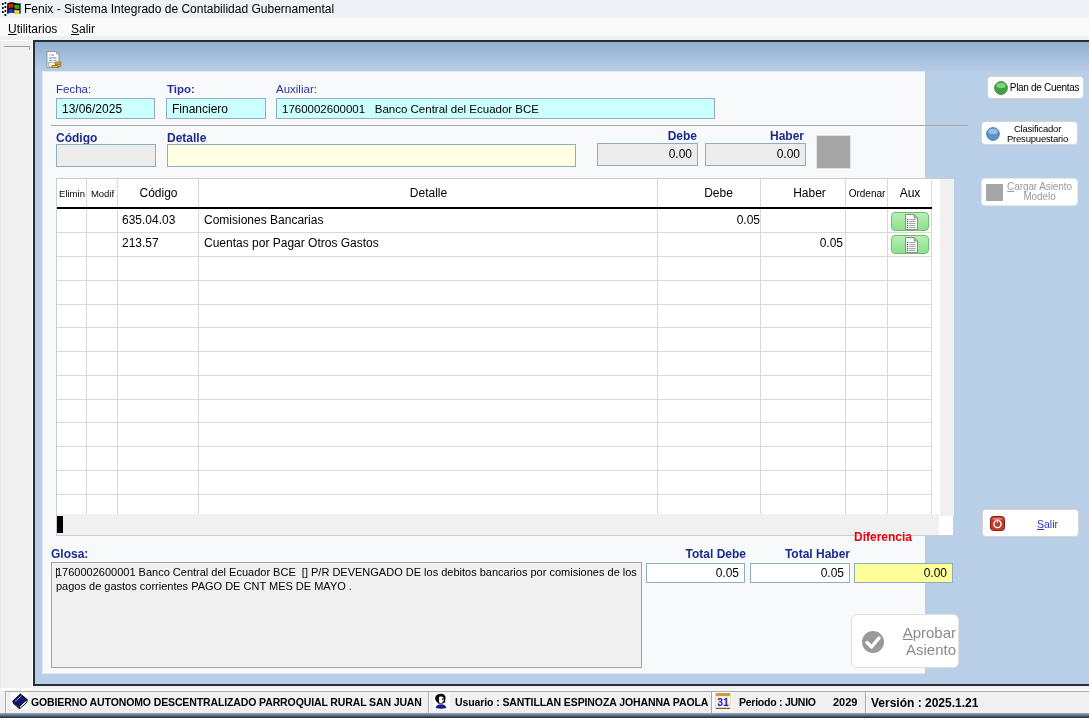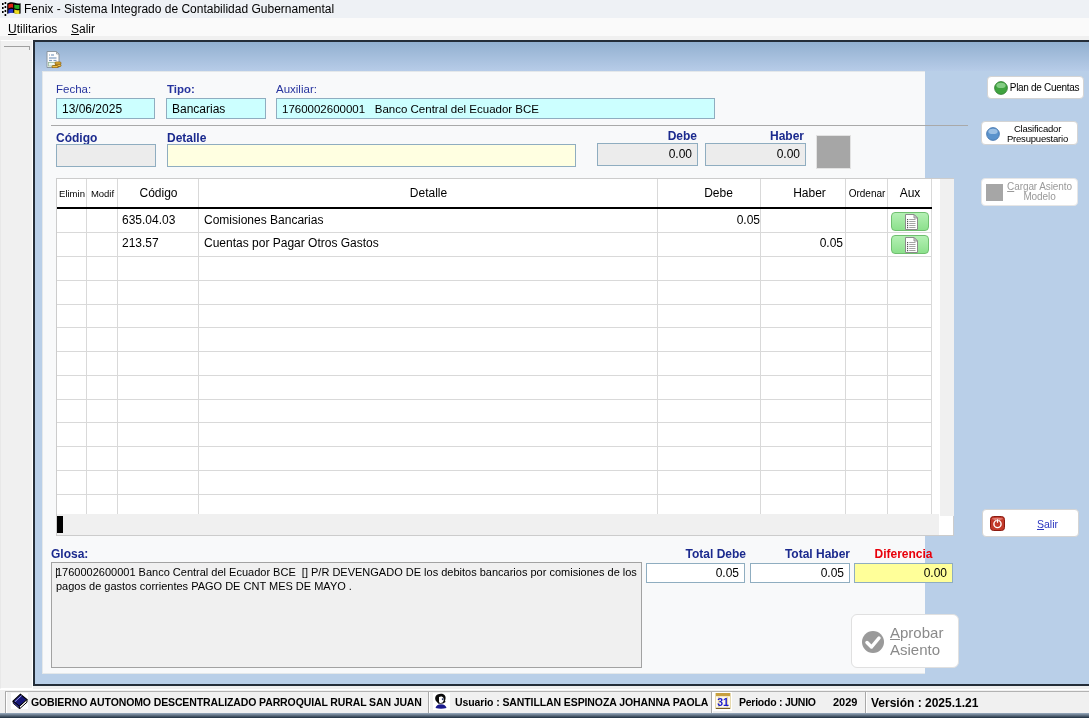--- a/index.html
+++ b/index.html
@@ -131,21 +131,21 @@
             <rect x="9" y="13.3" width="6" height="2.2" rx="1" fill="#f0c040" stroke="#8a6010" stroke-width="0.8"></rect>
             <rect x="6" y="14.5" width="6" height="2.2" rx="1" fill="#f0c040" stroke="#8a6010" stroke-width="0.8"></rect>
           </g>
         </svg>
       </div>
       <div class="abs" id="panel">
 
         <div class="lbl" style="left:13px; top:11px;">Fecha:</div>
         <div class="inp cyan" style="left:13px; top:26px; width:99px; height:21px;">13/06/2025</div>
         <div class="lbl" style="left:124px; top:11px;font-weight:bold;">Tipo:</div>
-        <div class="inp cyan" style="left:123px; top:26px; width:100px; height:21px;">Bancarias</div>
+        <div class="inp cyan" style="left:123px; top:26px; width:100px; height:21px;">Financiero</div>
         <div class="lbl" style="left:233px; top:11px;">Auxiliar:</div>
         <div class="inp cyan" style="left:233px; top:26px; width:439px; height:21px; font-size:11.5px;">1760002600001   Banco Central del Ecuador BCE</div>
         <div class="abs" style="left:8px; top:53px; width:917px; height:1px; background:#a9a9a9;"></div>
 
         <div class="lblb" style="left:13px; top:59px;">Código</div>
         <div class="inp gray" style="left:13px; top:72px; width:100px; height:23px;"></div>
         <div class="lblb" style="left:124px; top:59px;">Detalle</div>
         <div class="inp yellowish" style="left:124px; top:72px; width:409px; height:23px;"></div>
         <div class="lblb" style="left:554px; top:57px; width:100px; text-align:right;">Debe</div>
         <div class="inp gray num" style="left:554px; top:71px; width:101px; height:23px;">0.00</div>
@@ -205,29 +205,29 @@
           </div>
         </div>
 
         <div class="lblb" style="left:8px; top:475px;">Glosa:</div>
         <div class="abs" style="left:8px; top:490px; width:591px; height:106px; background:#f0f0f0; border:1px solid #a2a2a2; font-size:11px; color:#000; padding:2px 3px 2px 4px; line-height:14px;"><span style="position:absolute;left:3px;top:2px;">|</span>1760002600001 Banco Central del Ecuador BCE&nbsp;&nbsp;[] P/R DEVENGADO DE los debitos bancarios por comisiones de los pagos de gastos corrientes PAGO DE CNT MES DE MAYO .</div>
 
         <div class="lblb" style="left:603px; top:475px; width:100px; text-align:right;">Total Debe</div>
         <div class="inp num" style="left:603px; top:491px; width:99px; height:20px; line-height:18px; background:#fff;">0.05</div>
         <div class="lblb" style="left:707px; top:475px; width:100px; text-align:right;">Total Haber</div>
         <div class="inp num" style="left:707px; top:491px; width:100px; height:20px; line-height:18px; background:#fff;">0.05</div>
-        <div class="lblb" style="left:811px; top:475px; width:99px; text-align:center; color:#e8000a;">Diferencia</div>
+        <div class="lblb" style="left:811px; top:458px; width:99px; text-align:left; color:#e8000a;">Diferencia</div>
         <div class="inp num" style="left:811px; top:491px; width:99px; height:20px; line-height:18px; background:#ffff99;">0.00</div>
 
         <div class="btn" style="left:808px; top:542px; width:108px; height:54px; border-radius:6px; border-color:#e0e0e0;">
           <svg style="position:absolute; left:9px; top:14px;" width="24" height="26" viewBox="0 0 24 26">
             <circle cx="12" cy="13" r="11" fill="#9a9a9a"></circle>
             <path d="M6 13.5 L10.5 18 L18 9" fill="none" stroke="#ffffff" stroke-width="3.5" stroke-linecap="round" stroke-linejoin="round"></path>
           </svg>
-          <div style="position:absolute; left:38px; top:9px; width:66px; text-align:left; font-size:15px; color:#8a8a8a; line-height:17px;"><span class="und">A</span>probar<br>Asiento</div>
+          <div style="position:absolute; left:38px; top:9px; width:66px; text-align:right; font-size:15px; color:#8a8a8a; line-height:17px;"><span class="und">A</span>probar<br>Asiento</div>
         </div>
 
         <div class="btn" id="btn-plan" style="left:938px; top:4px; width:97px; height:23px;margin-left:6px;">
           <svg style="position:absolute; left:6px; top:4px;" width="14" height="14" viewBox="0 0 14 14">
             <circle cx="7" cy="7" r="6.4" fill="#3fa33f" stroke="#2d7a2d" stroke-width="0.8"></circle>
             <ellipse cx="7" cy="4.4" rx="4.6" ry="2.6" fill="#8fd48f" opacity="0.85"></ellipse>
           </svg>
           <div class="btnlabel" style="top:5px; left:9px; font-size:10px; letter-spacing:-0.3px;">Plan de Cuentas</div>
         </div>
         <div class="btn" id="btn-clas" style="left:938px; top:49px; width:97px; height:24px;">

